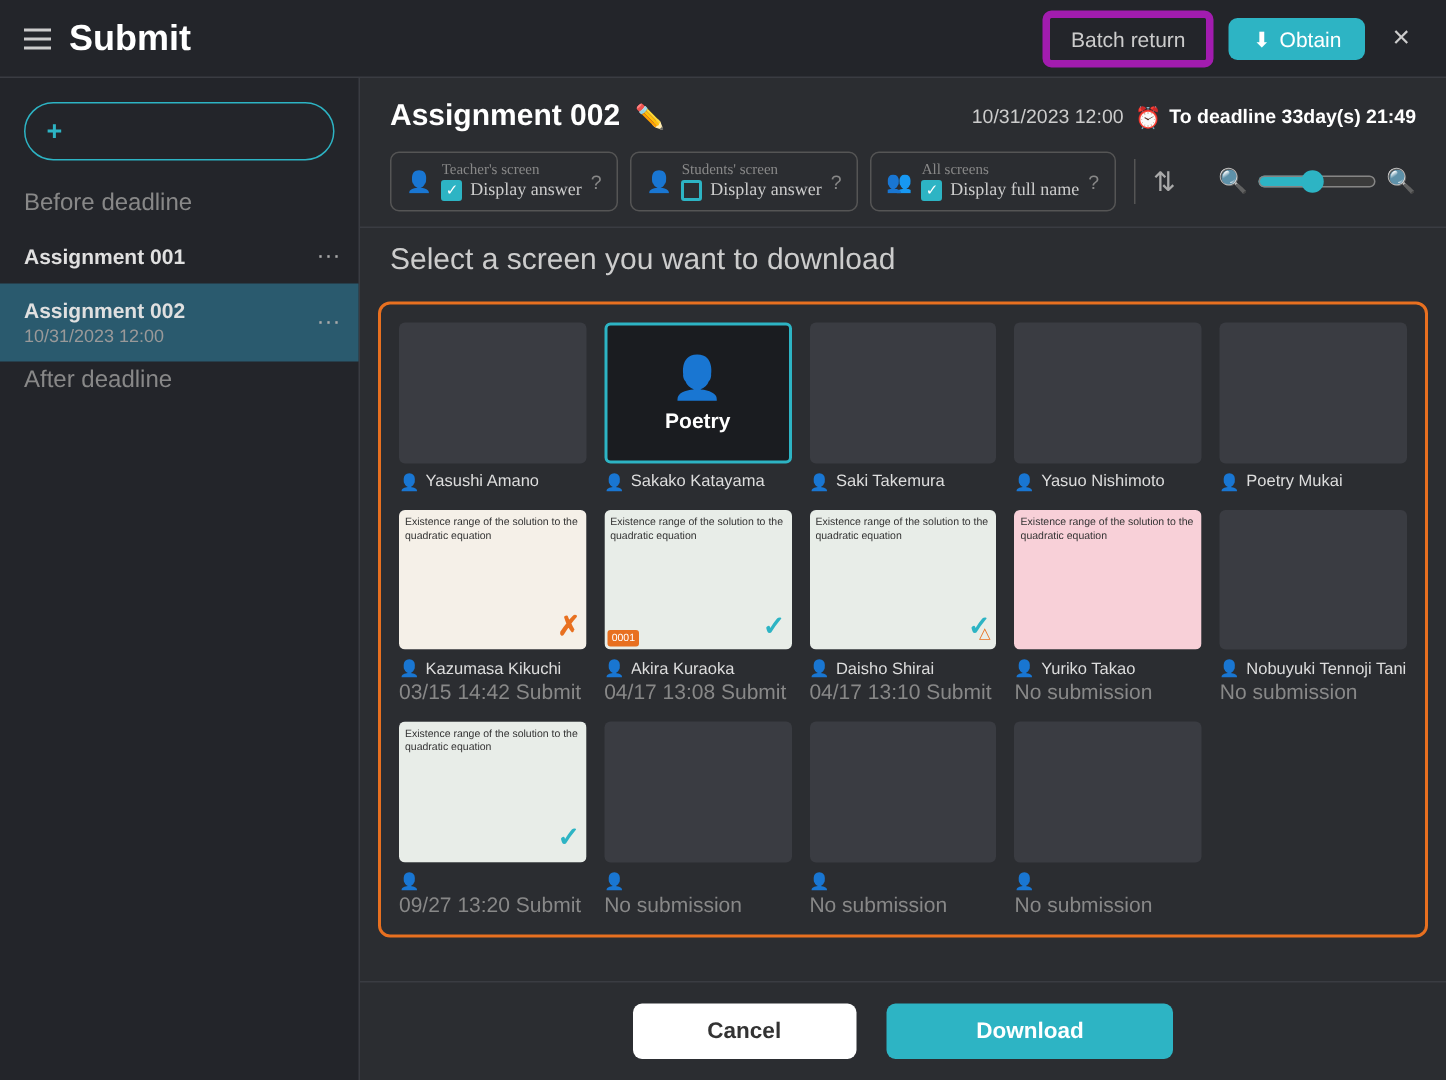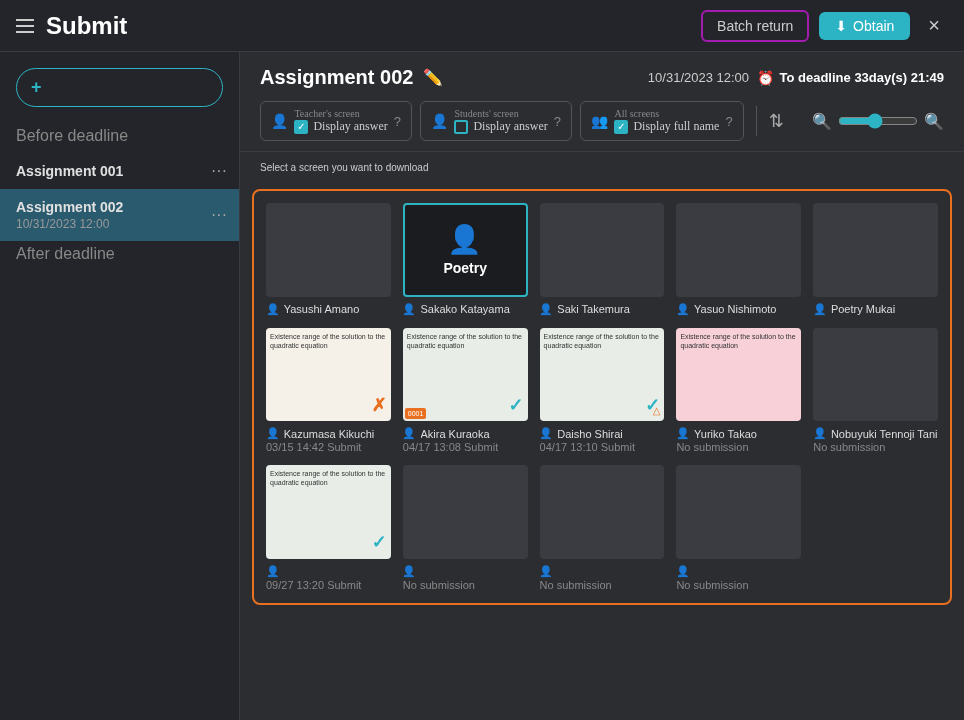--- a/index.html
+++ b/index.html
@@ -38,21 +38,21 @@
       font-weight: 600;
       color: #fff;
     }
     .header-right {
       display: flex;
       align-items: center;
       gap: 10px;
     }
     .btn-batch-return {
       background: transparent;
-      border: 2px solid #a21caf;
+      border: 5px solid #a21caf;
       color: #ccc;
       padding: 6px 14px;
       border-radius: 6px;
       cursor: pointer;
       font-size: 14px;
     }
     .btn-obtain {
       background: #2db4c4;
       border: none;
       color: #fff;
@@ -251,21 +251,21 @@
     }
     .zoom-icon { font-size: 16px; color: #aaa; cursor: pointer; }
     .zoom-slider {
       width: 80px;
       accent-color: #2db4c4;
     }
 
     
     .selection-text {
       padding: 10px 20px 8px;
-      font-size: 10px;
+      font-size: 20px;
       color: #ccc;
     }
 
     
     .grid-wrapper {
       flex: 1;
       overflow-y: auto;
       padding: 8px 12px;
     }
     .grid-container {
@@ -347,21 +347,21 @@
     .person-icon-small { font-size: 11px; color: #aaa; }
     .item-name {
       font-size: 11px;
       color: #ddd;
       font-weight: 500;
       white-space: nowrap;
       overflow: hidden;
       text-overflow: ellipsis;
     }
     .item-sub {
-      font-size: 11px;
+      font-size: 14px;
       color: #888;
       width: 100%;
       margin-top: 1px;
     }
 
     
     .footer {
       display: flex;
       justify-content: center;
       gap: 20px;
@@ -650,15 +650,19 @@
           <div class="item-name-row">
             <span class="person-icon-small">👤</span>
             <span class="item-name"></span>
           </div>
           <div class="item-sub">No submission</div>
         </div>
 
       </div>
     </div>
 
+    <div class="footer">
+      <button class="btn-cancel">Cancel</button>
+      <button class="btn-download">Download</button>
+    </div>
 
   </div>
 </div>
 
 </body></html>

